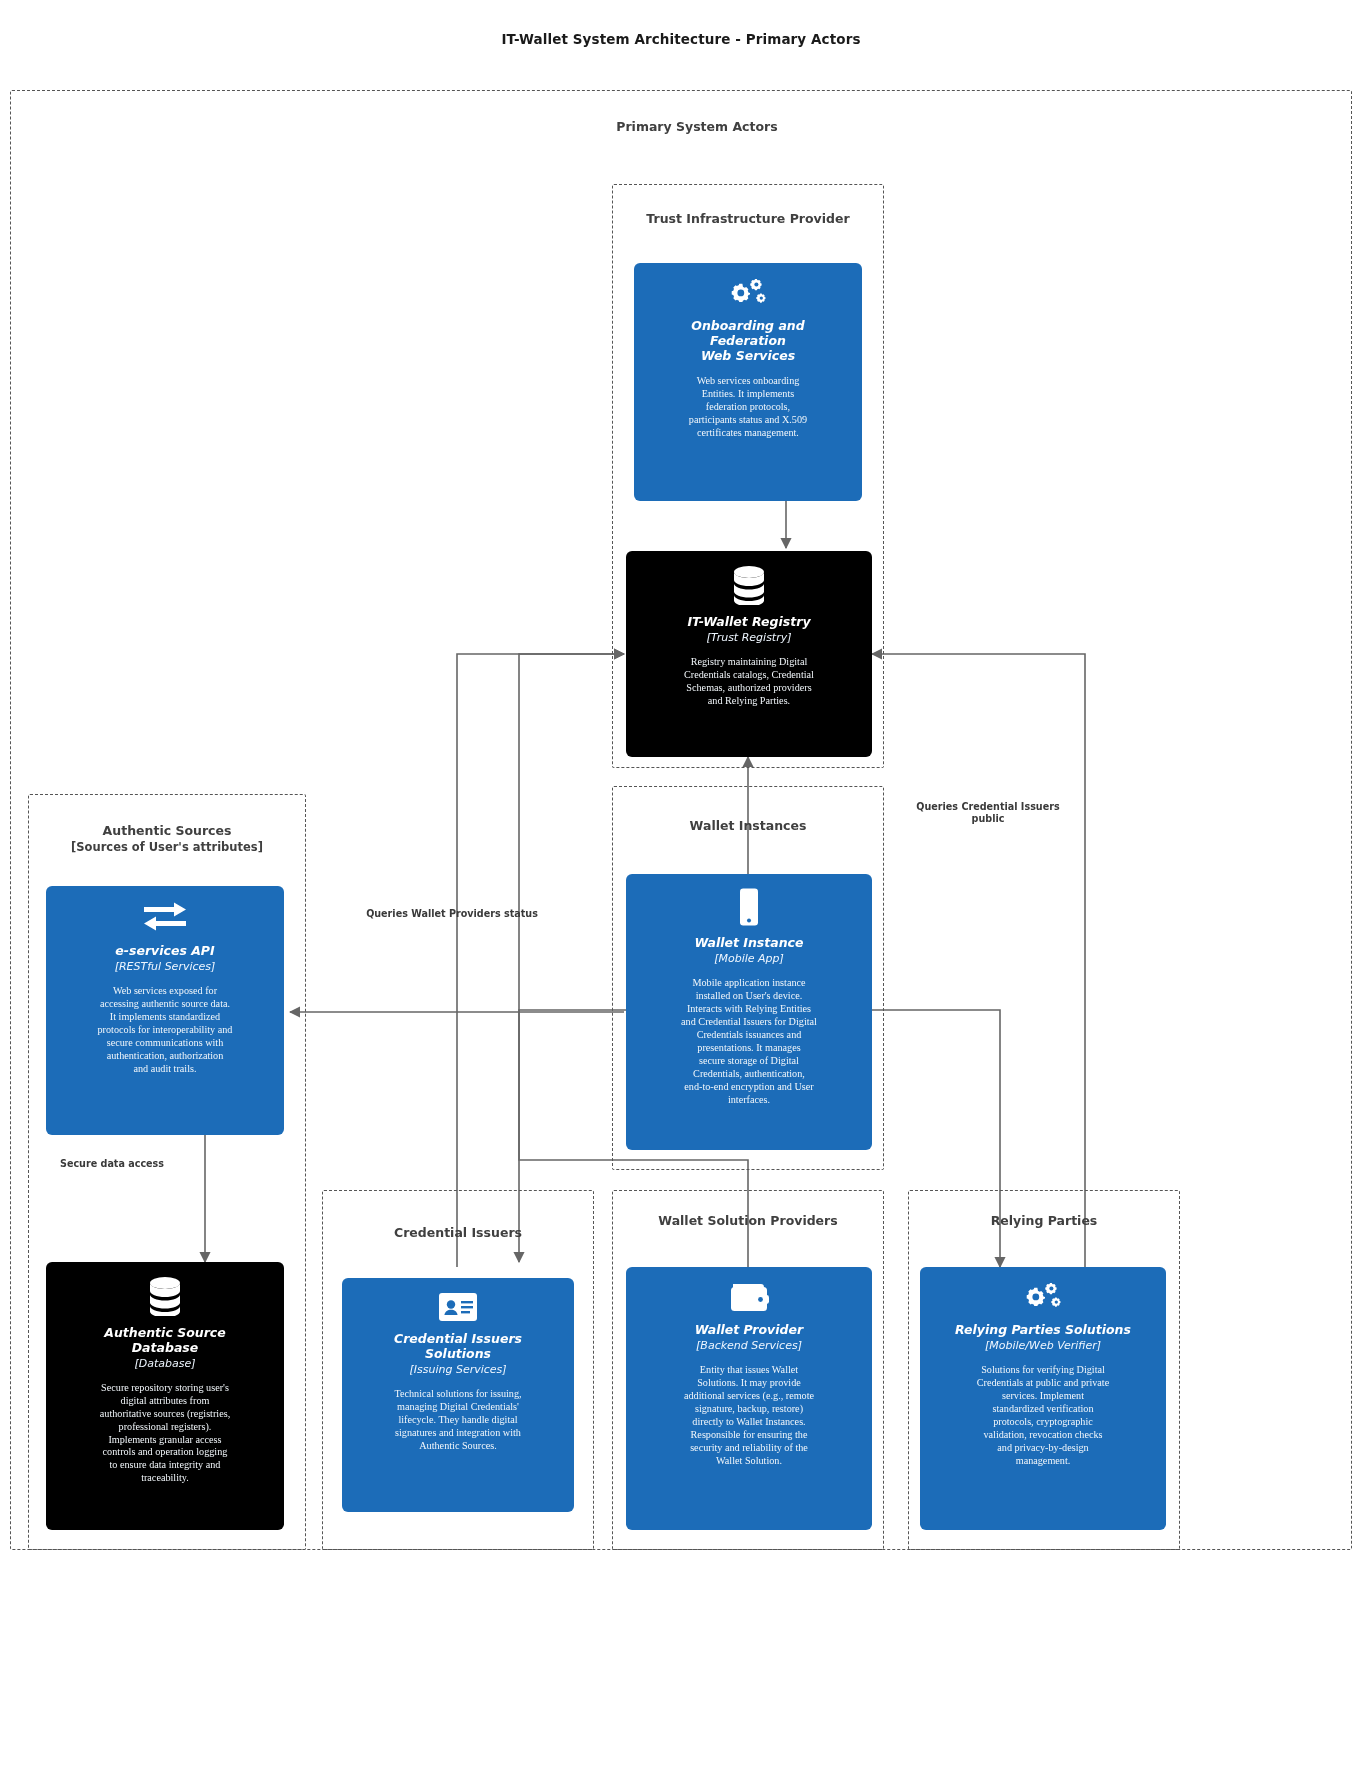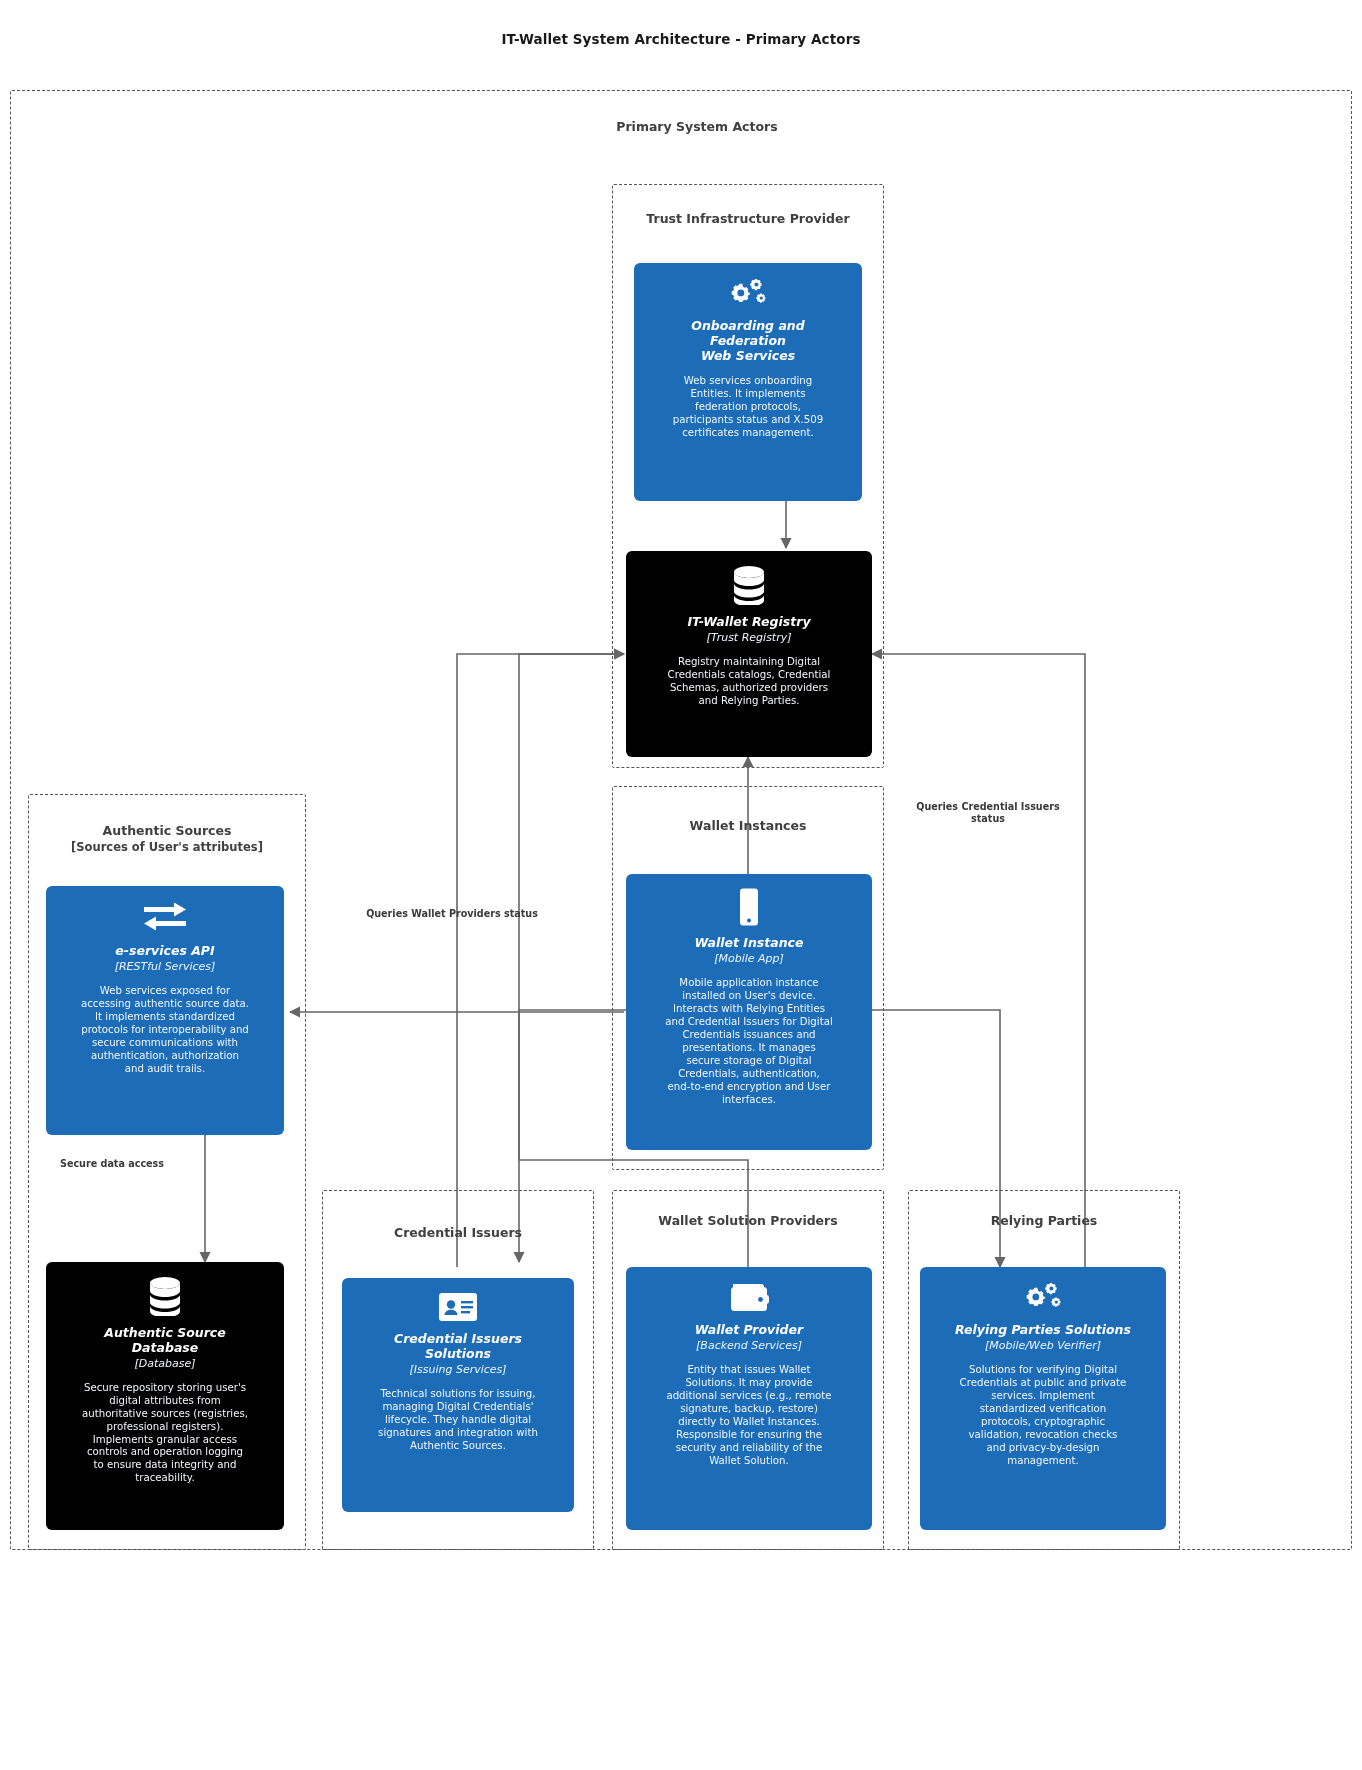--- a/index.html
+++ b/index.html
@@ -42,21 +42,21 @@
     color:#ffffff;font-size:12.5px;font-weight:bold;text-align:center;
     line-height:1.18;
     font-style:italic;
   }
   .node .subtitle{
     color:#eef6ff;font-size:11px;font-style:italic;text-align:center;
     line-height:1.2;margin-top:1px;
   }
   .node .desc{
     color:#f2f7fb;font-size:10.2px;text-align:center;line-height:1.27;
-    margin-top:12px;white-space:pre-line;
+    margin-top:12px;white-space:pre-line;font-family:Liberation Serif, serif;
   }
 
   .edge-label{
     position:absolute;font-size:9.6px;font-weight:bold;color:#3a3a3a;
     text-align:center;line-height:1.3;white-space:pre-line;
   }
 </style>
 </head>
 <body>
 
@@ -290,19 +290,19 @@
 Credentials at public and private
 services. Implement
 standardized verification
 protocols, cryptographic
 validation, revocation checks
 and privacy-by-design
 management.</div>
   </div>
 
   <div class="edge-label" style="left:898px;top:801px;width:180px;">Queries Credential Issuers
-status</div>
+public</div>
 
   <div class="edge-label" style="left:347px;top:908px;width:210px;">Queries Wallet Providers status</div>
 
   <div class="edge-label" style="left:60px;top:1158px;width:180px;text-align:left;">Secure data access</div>
 
 </div>
 
 </body></html>

